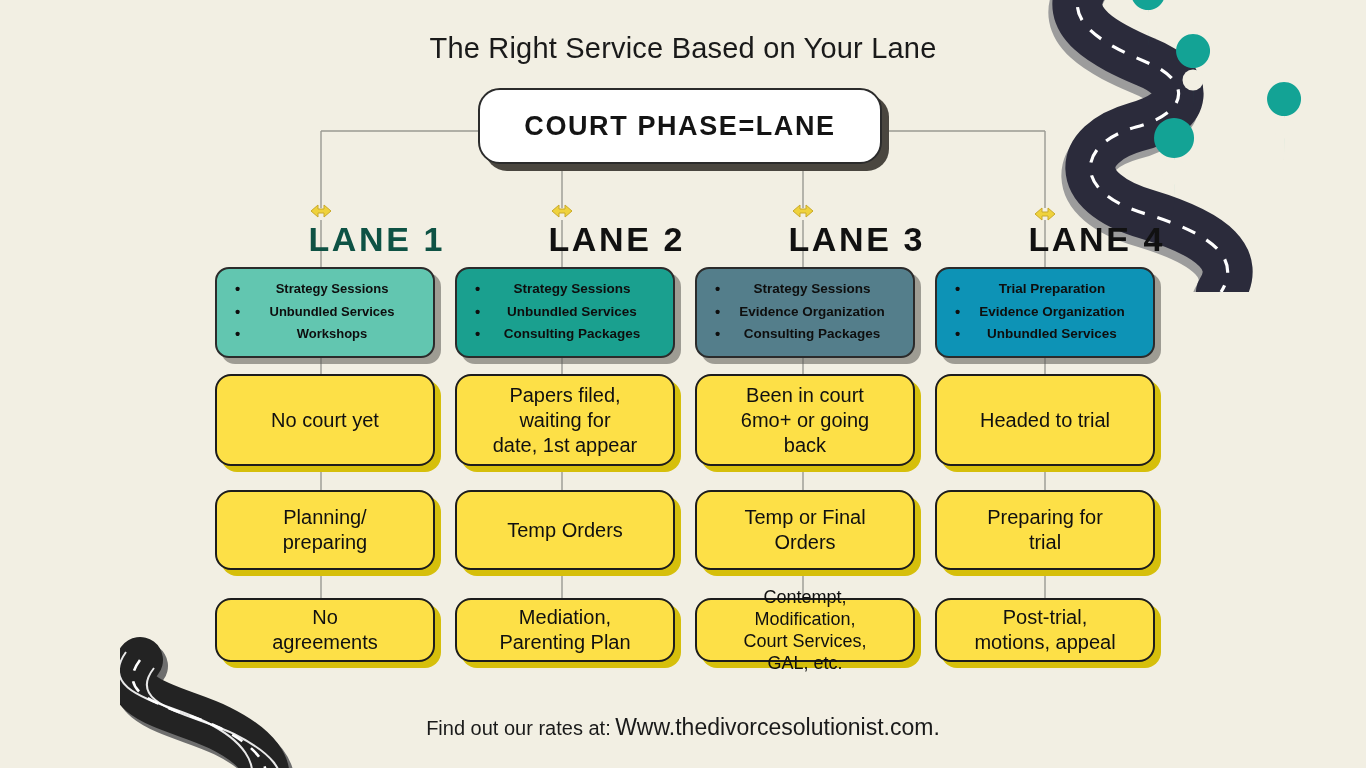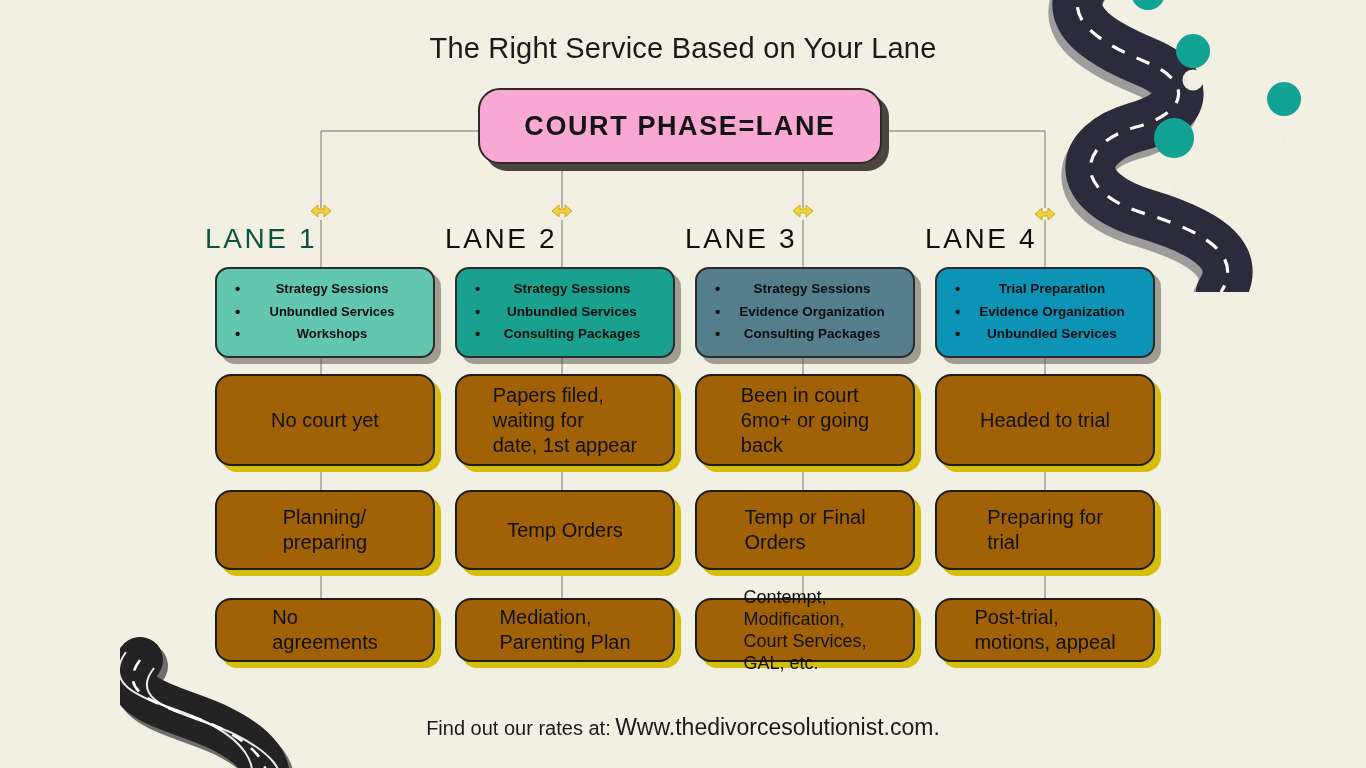--- a/index.html
+++ b/index.html
@@ -35,21 +35,21 @@
     font-weight: 400;
     color: #1A1A1A;
     letter-spacing: .2px;
   }
 
   
   .header-pill {
     position: absolute;
     left: 478px; top: 88px;
     width: 404px; height: 76px;
-    background: #f9a8d4;
+    background: #ffffff;
     border: 2px solid #2B2B2B;
     border-radius: 22px;
     box-shadow: 7px 7px 0 #4A463F;
     display: flex; align-items: center; justify-content: center;
   }
   .header-pill span {
     font-size: 27px; font-weight: 800;
     letter-spacing: 1.6px;
     color: #141414;
   }
@@ -58,23 +58,23 @@
   .lanes {
     position: absolute;
     left: 205px; top: 222px;
     width: 960px;
     display: grid;
     grid-template-columns: repeat(4, 240px);
   }
   .lane { position: relative; width: 240px; }
 
   .lane-title {
-    text-align: left;
-    font-size: 28px;
-    font-weight: 400;
+    text-align: right;
+    font-size: 34px;
+    font-weight: 700;
     letter-spacing: 2.6px;
     height: 40px;
     line-height: 34px;
     color: #111;
   }
   .lane-1 .lane-title { color: #0E5244; }
 
   
   .svc-card {
     width: 220px; margin: 5px auto 0;
@@ -103,26 +103,26 @@
   }
   .lane-1 .svc-card { background: #62C6B0; }
   .lane-2 .svc-card { background: #1AA08F; }
   .lane-3 .svc-card { background: #547E8B; }
   .lane-4 .svc-card { background: #0D93B6; }
   .lane-1 .svc-card li { font-size: 13px; }
 
   
   .stage-card {
     width: 220px; margin: 0 auto;
-    background: #a16207;
+    background: #fde047;
     border: 2px solid #1C1C1C;
     border-radius: 16px;
     box-shadow: 6px 6px 0 #D6BF0B;
     display: flex; align-items: center; justify-content: center;
-    text-align: left;
+    text-align: center;
     font-size: 20px;
     line-height: 25px;
     color: #101010;
     padding: 6px 10px;
   }
   .r1 .stage-card { height: 92px; }
   .r2 .stage-card { height: 80px; }
   .r3 .stage-card { height: 64px; }
 
   

